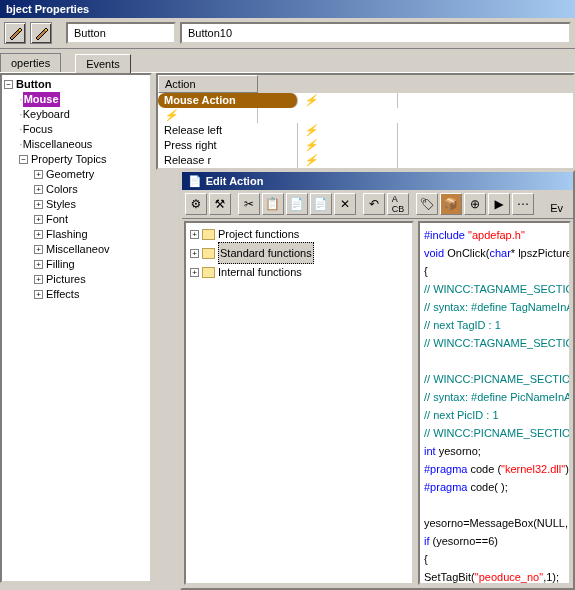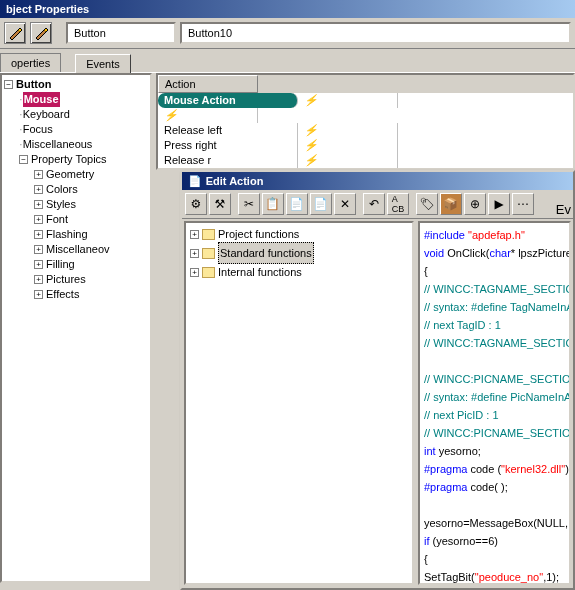--- a/index.html
+++ b/index.html
@@ -19,52 +19,52 @@
 .tab.active { background: #d4d0c8; border-color: #fff #404040 #d4d0c8 #fff; position: relative; top: 1px; }
 
 .work-area { display: flex; height: calc(100% - 80px); }
 
 .left-panel { width: 152px; background: #fff; border: 2px inset #d4d0c8; overflow: auto; padding: 2px; }
 .tree { line-height: 15px; font-size: 11px; white-space: nowrap; }
 .tree-node { display: flex; align-items: center; cursor: pointer; }
 .tree-toggle { width: 9px; height: 9px; border: 1px solid #808080; display: inline-flex; align-items: center; justify-content: center; font-size: 8px; line-height: 7px; margin-right: 3px; background: #fff; }
 .tree-dotted { color: #999; }
 .tree-label { }
-.tree-label.sel { background: #be185d; color: #fff; padding: 0 1px; }
+.tree-label.sel { background: #a21caf; color: #fff; padding: 0 1px; }
 .indent { padding-left: 15px; }
 
 .mid-panel { flex: 1; display: flex; flex-direction: column; background: #d4d0c8; position: relative; }
 .event-grid { background: #fff; border: 2px inset #d4d0c8; margin-left: 4px; }
 .grid-header { display: flex; background: #d4d0c8; }
 .grid-header .col { border: 1px solid; border-color: #fff #808080 #808080 #fff; padding: 2px 6px; }
 .col-name { width: 140px; }
 .col-action { width: 100px; }
 .grid-row { display: flex; }
 .grid-row .cell { padding: 1px 6px; border-right: 1px solid #c0c0c0; }
-.grid-row.sel .cell.name { background: #0f766e; color: #fff; border-radius: 7px; }
+.grid-row.sel .cell.name { background: #a16207; color: #fff; border-radius: 7px; }
 .action-icon { color: #008000; font-style: italic; }
 
 .edit-window { position: absolute; left: 180px; top: 170px; width: 395px; height: 420px; background: #d4d0c8; border: 2px outset #d4d0c8; box-shadow: 2px 2px 3px rgba(0,0,0,0.3); }
 .edit-toolbar { background: #d4d0c8; padding: 3px; display: flex; gap: 2px; align-items: center; border-bottom: 1px solid #808080; }
 .et-btn { width: 22px; height: 22px; border: 1px solid; border-color: #fff #808080 #808080 #fff; background: #d4d0c8; display: inline-flex; align-items: center; justify-content: center; font-size: 12px; }
 .et-sep { width: 3px; }
 
 .edit-body { display: flex; height: calc(100% - 48px); }
 .func-tree { width: 230px; background: #fff; border: 2px inset #d4d0c8; padding: 4px; overflow: auto; margin: 2px; }
 .func-tree .tree-node { padding: 1px 0; }
 .func-tree .tree-label.hlt { background: #d4d0c8; border: 1px dotted #000; padding: 4px 1px; }
 .folder-icon { width: 13px; height: 11px; display: inline-block; background: #fce89a; border: 1px solid #c0a050; margin-right: 3px; position: relative; }
 
 .code-area { flex: 1; background: #fff; border: 2px inset #d4d0c8; padding: 4px; overflow: auto; margin: 2px; font-family: "Courier New", monospace; font-size: 12px; line-height: 17px; white-space: pre; }
 .c-blue { color: #0000ff; }
 .c-red { color: #ff0000; }
 .c-teal { color: #008080; }
 .c-black { color: #000; }
 
-.evlabel { position:absolute; right: 2px; top: 30px; font-size: 13px; }
+.evlabel { position:absolute; right: 10px; top: 30px; font-size: 11px; }
 </style>
 </head>
 <body>
 
 <div class="titlebar">
   <span>bject Properties</span>
 </div>
 
 <div class="toolbar-row">
   <div class="tb-btn">

